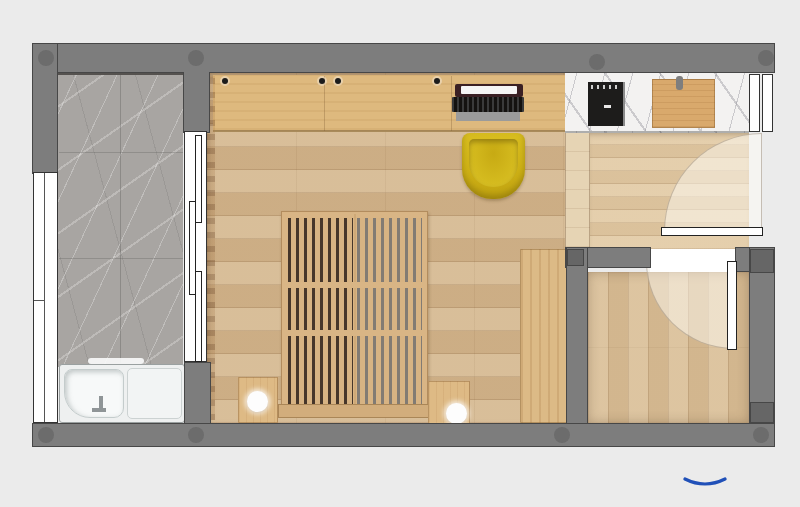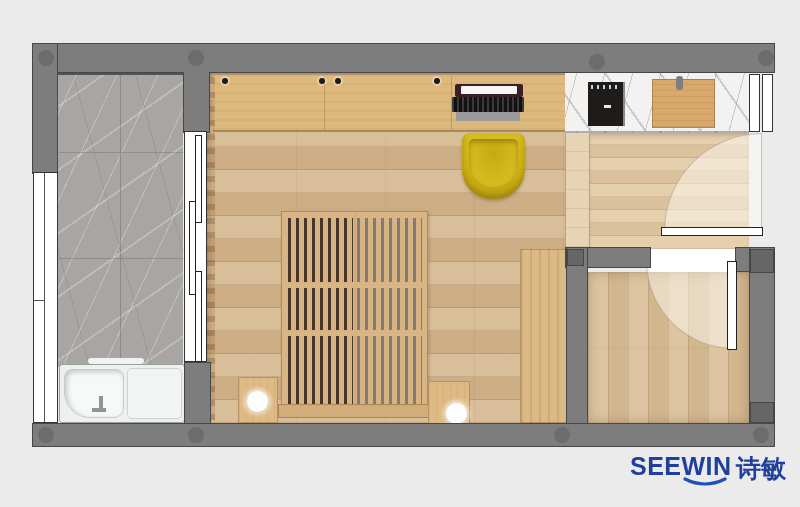--- a/index.html
+++ b/index.html
@@ -237,20 +237,18 @@
   <div class="abs slide-track"></div>
   <div class="abs slide-panel panel-1"></div>
   <div class="abs slide-panel panel-2"></div>
   <div class="abs slide-panel panel-3"></div>
   <div class="abs window-tr-a"></div>
   <div class="abs window-tr-b"></div>
   <div class="abs leaf leaf-entry"></div>
   <div class="abs leaf leaf-room"></div>
 
   <div class="abs logo">
-    <span class="logo-en">SEEWIN</span>
     <svg class="logo-swoosh" width="46" height="12" viewBox="0 0 46 12">
       <path d="M3 2 Q23 12 43 2" fill="none" stroke="#2050b8" stroke-width="3.2" stroke-linecap="round"></path>
     </svg>
-    <span class="logo-zh">诗敏</span>
   </div>
 
 </div>
 
 </body></html>

